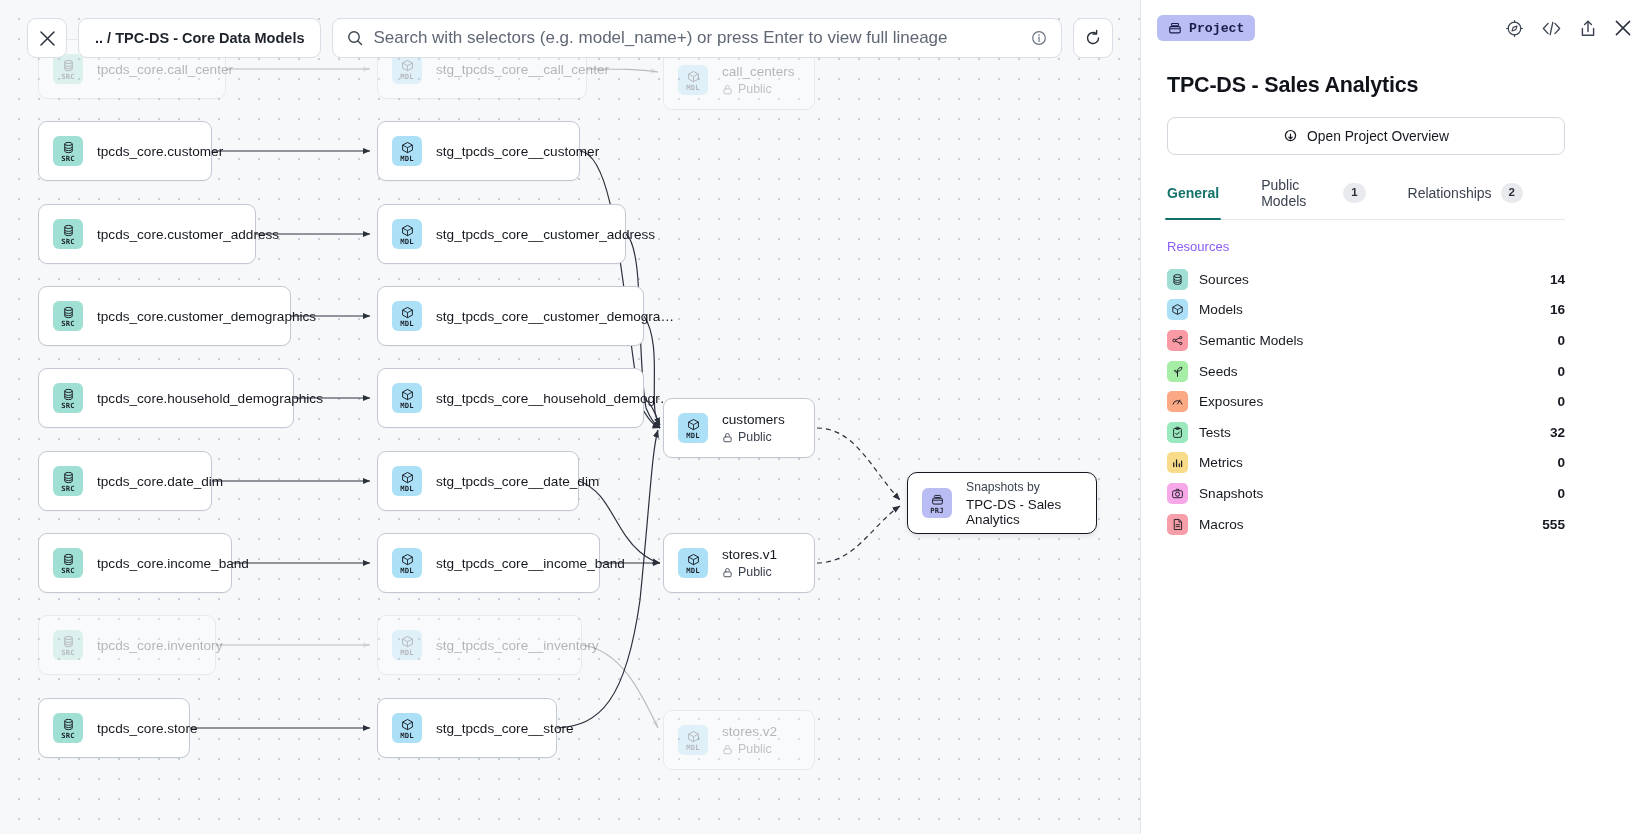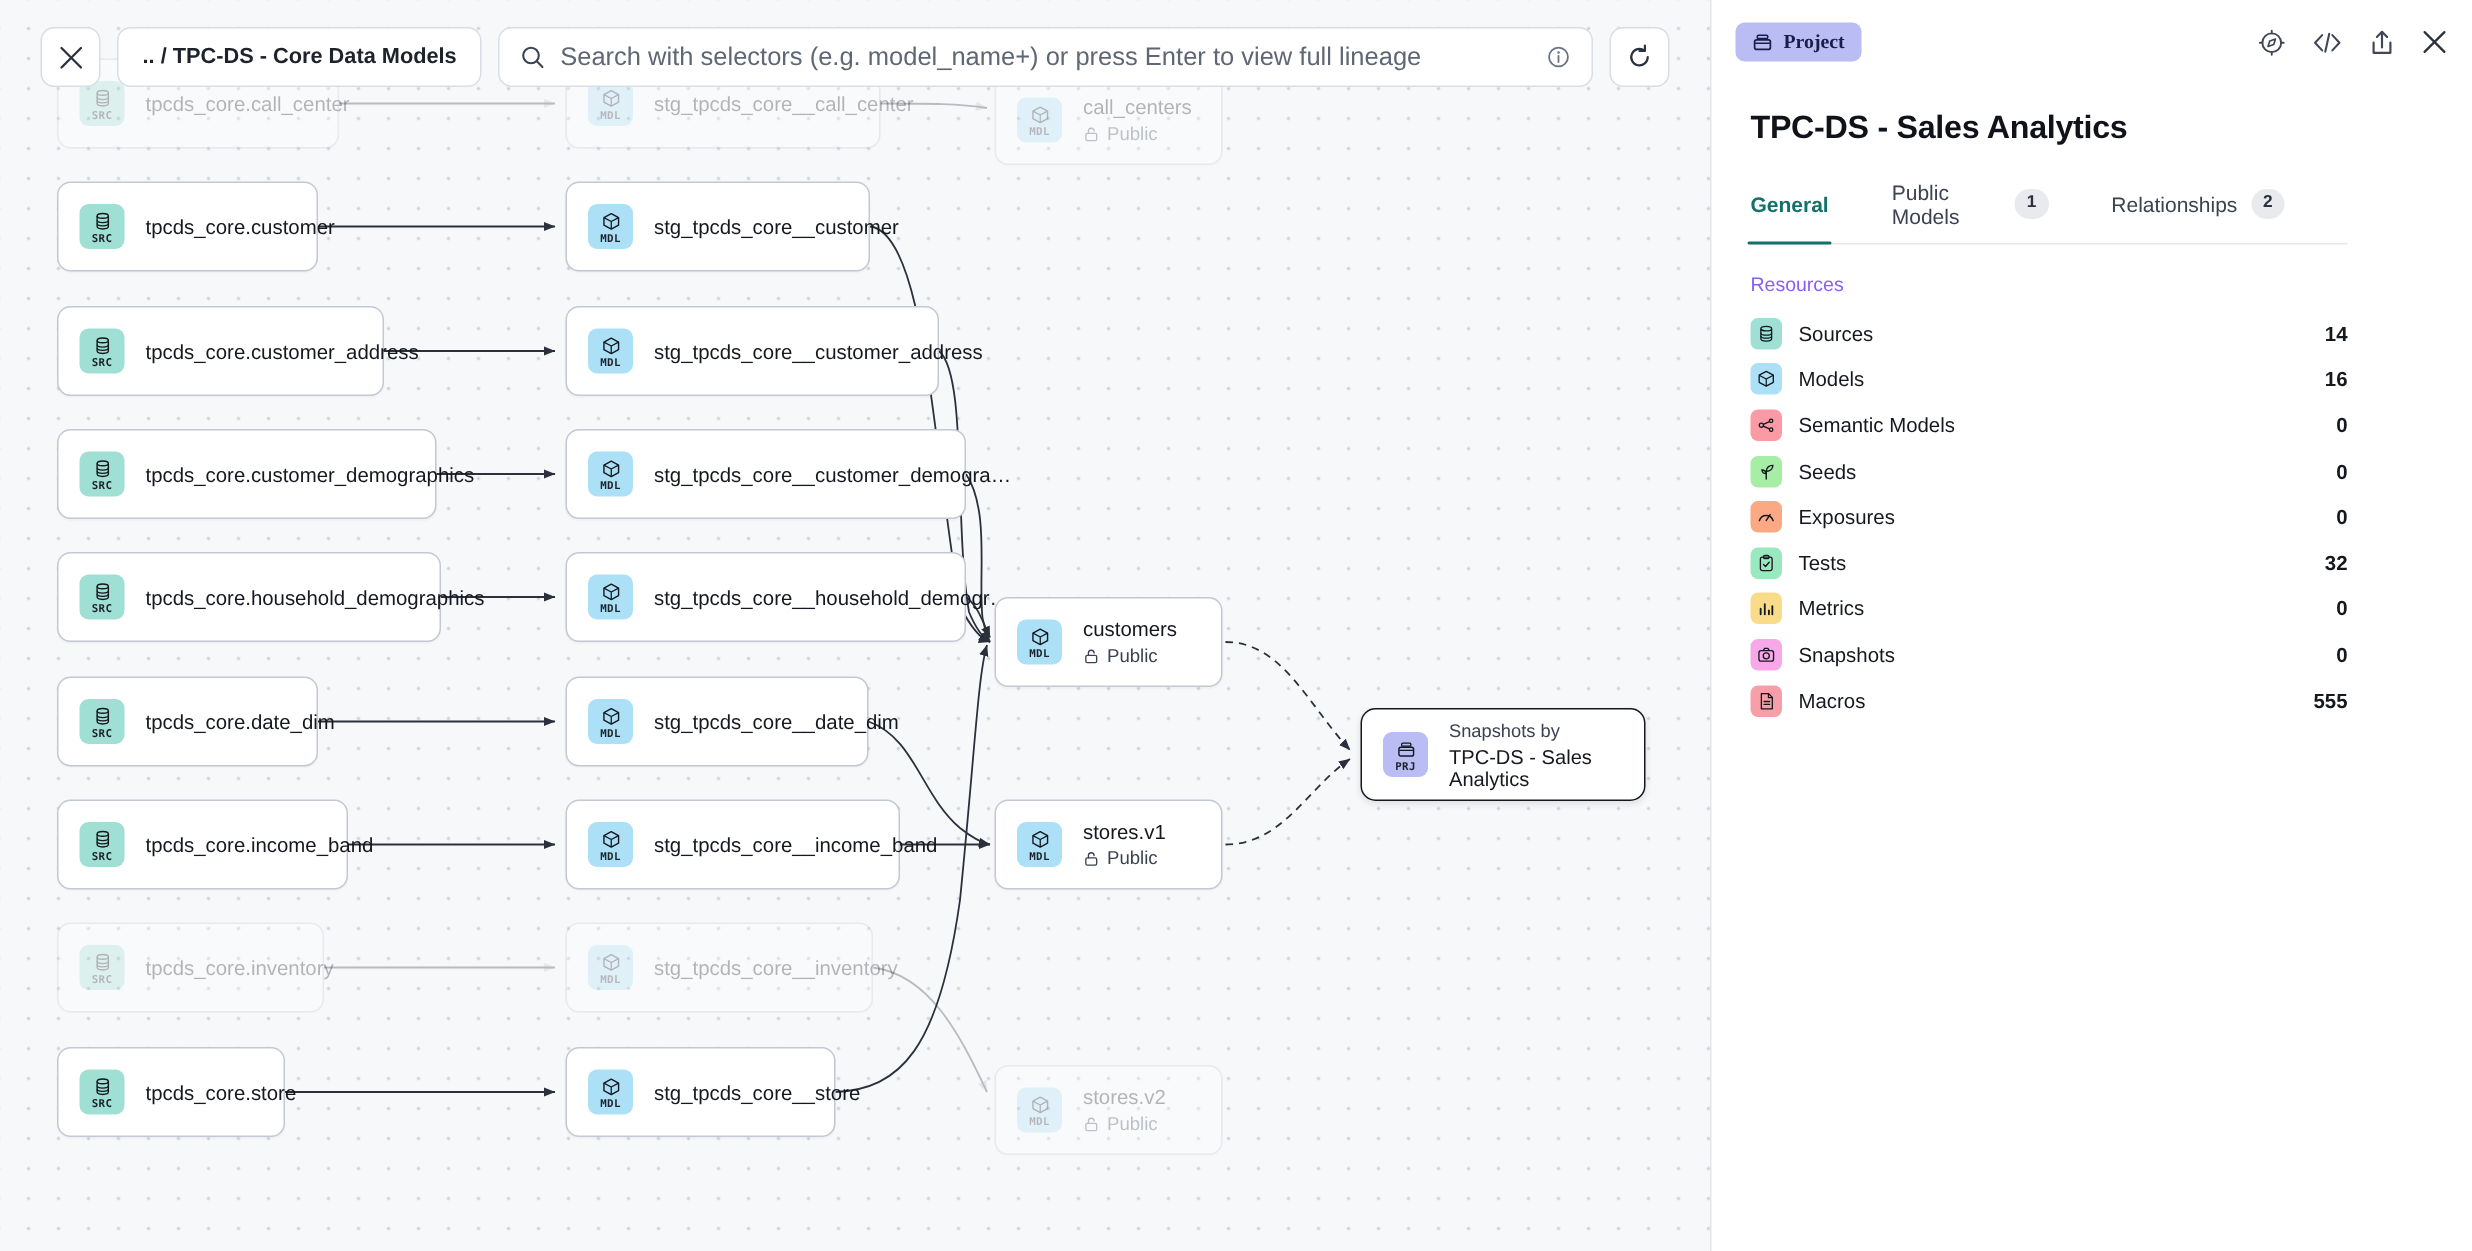--- a/index.html
+++ b/index.html
@@ -103,21 +103,21 @@
     width: 508px; height: 834px; background: #ffffff;
     border-left: 1px solid #e2e5ea;
     position: relative;
     padding: 0 16px;
   }
   #panel-head { display: flex; align-items: center; height: 56px; padding: 0 0 0 0; }
   #proj-chip {
     background: #b9bdf3; color: #191d4a; border-radius: 6px;
     height: 26px; padding: 0 11px; display: flex; align-items: center; gap: 7px;
     font-size: 13.2px; font-weight: 600;
-    font-family: Liberation Serif, serif;
+    font-family: Liberation Mono, monospace;
   }
   #panel-actions { margin-left: auto; display: flex; align-items: center; gap: 17px; color: #3f4654; }
   #panel-actions .pa { cursor: pointer; display: flex; }
   h1#proj-title { font-size: 21.5px; font-weight: 700; letter-spacing: -.2px; margin: 17px 0 0 10px; color: #101319; }
   #proj-sub { font-size: 13px; color: #3b4250; margin: 7px 0 0 10px; }
   #overview-btn {
     margin: 19px 0 0 10px; width: 398px; height: 38px;
     border: 1px solid #d4d8e0; border-radius: 8px; background: #fff;
     display: flex; align-items: center; justify-content: center; gap: 9px;
     font-size: 13.8px; color: #15181f; cursor: pointer;
@@ -585,20 +585,29 @@
         <span class="pa">
           <svg width="18" height="18" viewBox="0 0 18 18">
             <path d="M2.4 2.4 L15.6 15.6 M15.6 2.4 L2.4 15.6" stroke="#2b313c" stroke-width="1.5" stroke-linecap="round"></path>
           </svg>
         </span>
       </div>
     </div>
 
     <h1 id="proj-title">TPC-DS - Sales Analytics</h1>
 
+    <div id="overview-btn">
+      <svg class="ico" width="15" height="15" viewBox="0 0 16 16">
+        <path d="M8 1.6 A5.4 5.4 0 0 1 13.4 7" stroke="#15181f" stroke-width="1.3" fill="none" stroke-linecap="round"></path>
+        <path d="M8 1.6 A5.4 5.4 0 0 0 2.6 7" stroke="#15181f" stroke-width="1.3" fill="none" stroke-linecap="round"></path>
+        <path d="M2.6 7 A5.4 5.4 0 0 0 8 12.4 A5.4 5.4 0 0 0 13.4 7" stroke="#15181f" stroke-width="1.3" fill="none" stroke-linecap="round"></path>
+        <path d="M8 5.4 L8 10.2 M6.2 8.6 L8 10.6 L9.8 8.6" stroke="#15181f" stroke-width="1.25" fill="none" stroke-linecap="round" stroke-linejoin="round"></path>
+      </svg>
+      <span>Open Project Overview</span>
+    </div>
 
     <div id="tabs">
         <div class="tab active">
      <span>General</span>
 
    </div>
         <div class="tab">
      <span>Public Models</span>
      <span class="cnt">1</span>
    </div>

